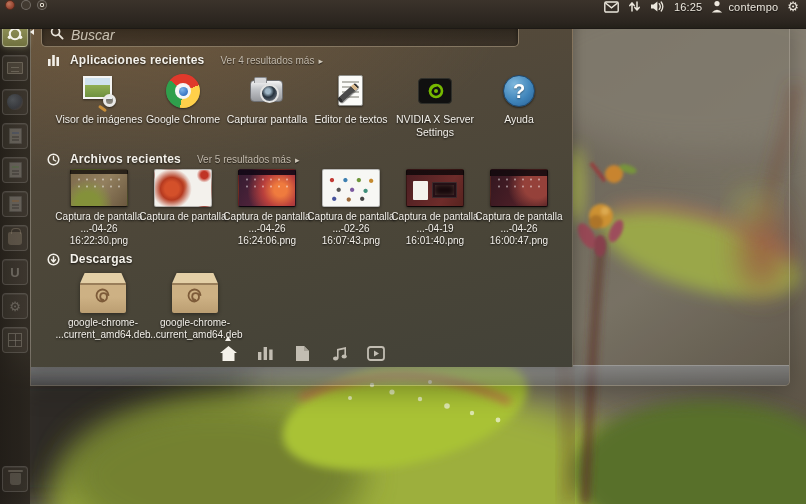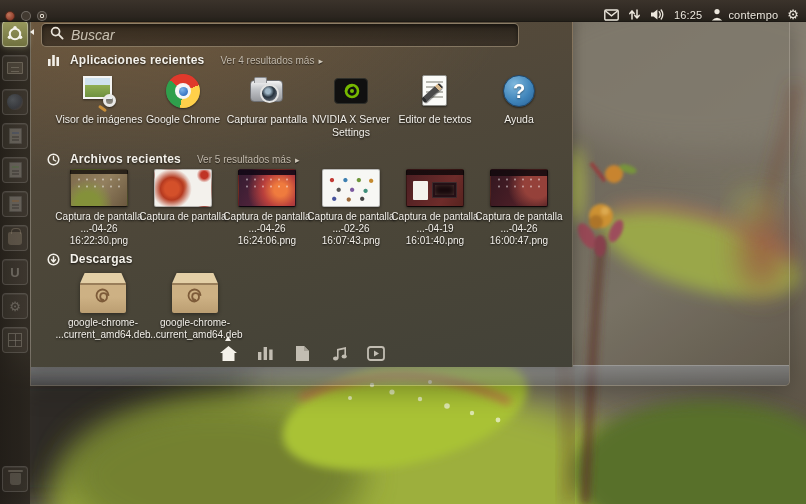--- a/index.html
+++ b/index.html
@@ -2,23 +2,23 @@
 <html><head>
 <meta charset="utf-8">
 <style>
   * { margin:0; padding:0; box-sizing:border-box; }
   html,body { background:#222; }
   body { font-family:"Liberation Sans", sans-serif; }
   .screen { position:relative; width:806px; height:504px; overflow:hidden; background:#6e6658; }
   .wallpaper { position:absolute; left:0; top:0; }
 
   
-  .top-panel { position:absolute; left:0; top:0; width:806px; height:22px;
+  .top-panel { position:absolute; left:0; top:0; width:806px; height:29px;
     background:linear-gradient(180deg,#3b332b,#2b251f 80%,#232019);
-    border-bottom:1px solid rgba(0,0,0,.5); z-index:50; display:flex; align-items:flex-end; }
+    border-bottom:1px solid rgba(0,0,0,.5); z-index:50; display:flex; align-items:flex-start; }
   .win-controls { display:flex; gap:6px; margin-left:5px; }
   .wc { width:10px; height:10px; border-radius:50%; border:1px solid rgba(255,255,255,.25); background:#423a31; position:relative; }
   .wc.close { background:radial-gradient(circle at 35% 35%, #c0755a, #93422f 70%); border-color:#5b2c1e; }
   .wc.max span { position:absolute; left:2px; top:2px; width:4px; height:4px; border:1px solid #ded8cd; border-radius:1px; }
   .panel-right { margin-left:auto; display:flex; align-items:center; gap:9px; padding-right:7px; color:#ece7dd; font-size:11px; }
   .panel-right svg { display:block; }
   .gear-glyph { font-size:13px; line-height:13px; color:#ece7dd; }
   .panel-text { text-shadow:0 1px 1px rgba(0,0,0,.6); letter-spacing:.2px; }
 
   
@@ -280,40 +280,40 @@
           <div class="cell-label">Google Chrome</div>
         </div>
         <div class="cell">
           <div class="app-ico">
               <div class="ico-camera"></div>
             </div>
           <div class="cell-label">Capturar pantalla</div>
         </div>
         <div class="cell">
           <div class="app-ico">
-            <div class="ico-nvidia"></div>
-            <svg style="position:absolute;left:8px;top:8px;" width="20" height="20" viewBox="0 0 20 20">
-              <circle cx="11" cy="10" r="6" fill="none" stroke="#76b900" stroke-width="2.6"></circle>
-              <path d="M5 10 Q 7 5 11 4.5" fill="none" stroke="#76b900" stroke-width="2.6" stroke-linecap="round"></path>
-              <circle cx="11" cy="10" r="2" fill="#76b900"></circle>
-            </svg>
-          </div>
-          <div class="cell-label">NVIDIA X Server Settings</div>
-        </div>
-        <div class="cell">
-          <div class="app-ico">
             <div class="ico-editor">
                 <i style="top:5px"></i>
                 <i style="top:10px"></i>
                 <i style="top:15px"></i>
                 <i style="top:20px"></i>
               </div>
             <div class="ico-pencil"></div>
           </div>
           <div class="cell-label">Editor de textos</div>
+        </div>
+        <div class="cell">
+          <div class="app-ico">
+            <div class="ico-nvidia"></div>
+            <svg style="position:absolute;left:8px;top:8px;" width="20" height="20" viewBox="0 0 20 20">
+              <circle cx="11" cy="10" r="6" fill="none" stroke="#76b900" stroke-width="2.6"></circle>
+              <path d="M5 10 Q 7 5 11 4.5" fill="none" stroke="#76b900" stroke-width="2.6" stroke-linecap="round"></path>
+              <circle cx="11" cy="10" r="2" fill="#76b900"></circle>
+            </svg>
+          </div>
+          <div class="cell-label">NVIDIA X Server Settings</div>
         </div>
         <div class="cell">
           <div class="app-ico">
               <div class="ico-ayuda">
                 <span>?</span>
               </div>
             </div>
           <div class="cell-label">Ayuda</div>
         </div>
       </div>

